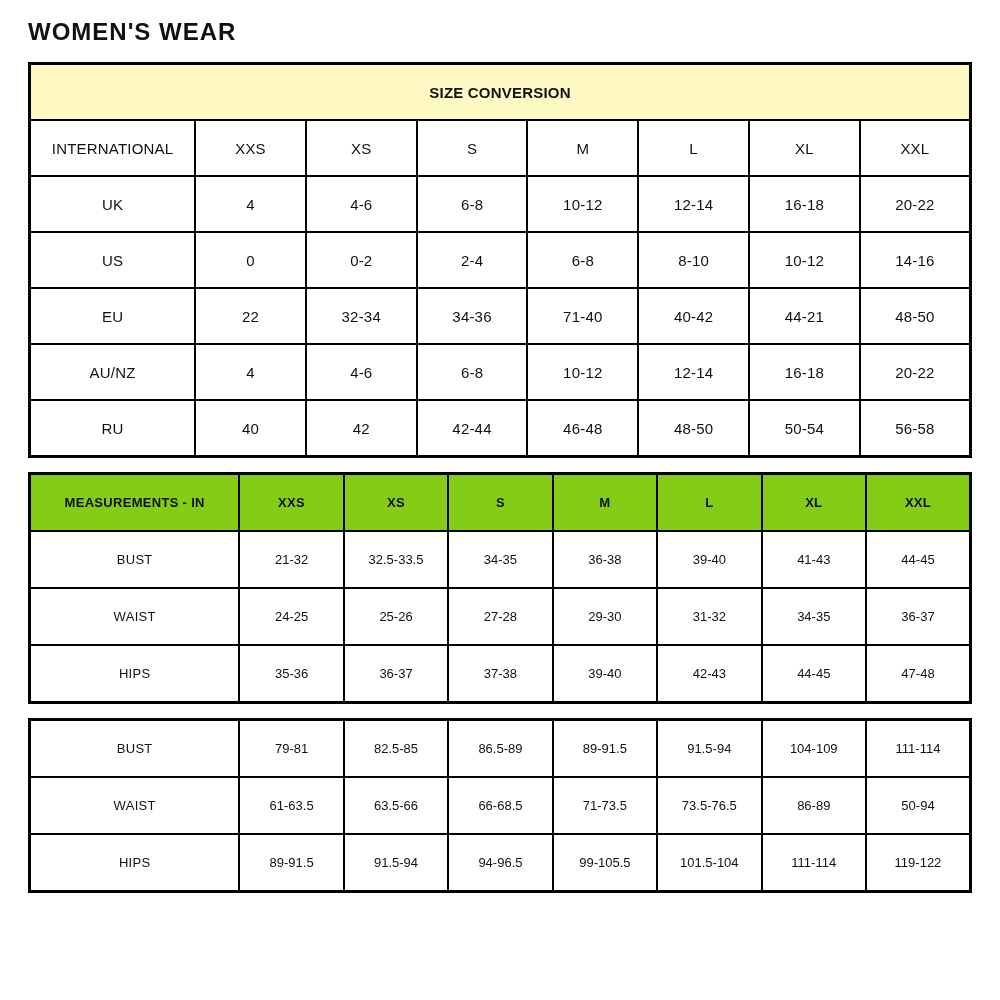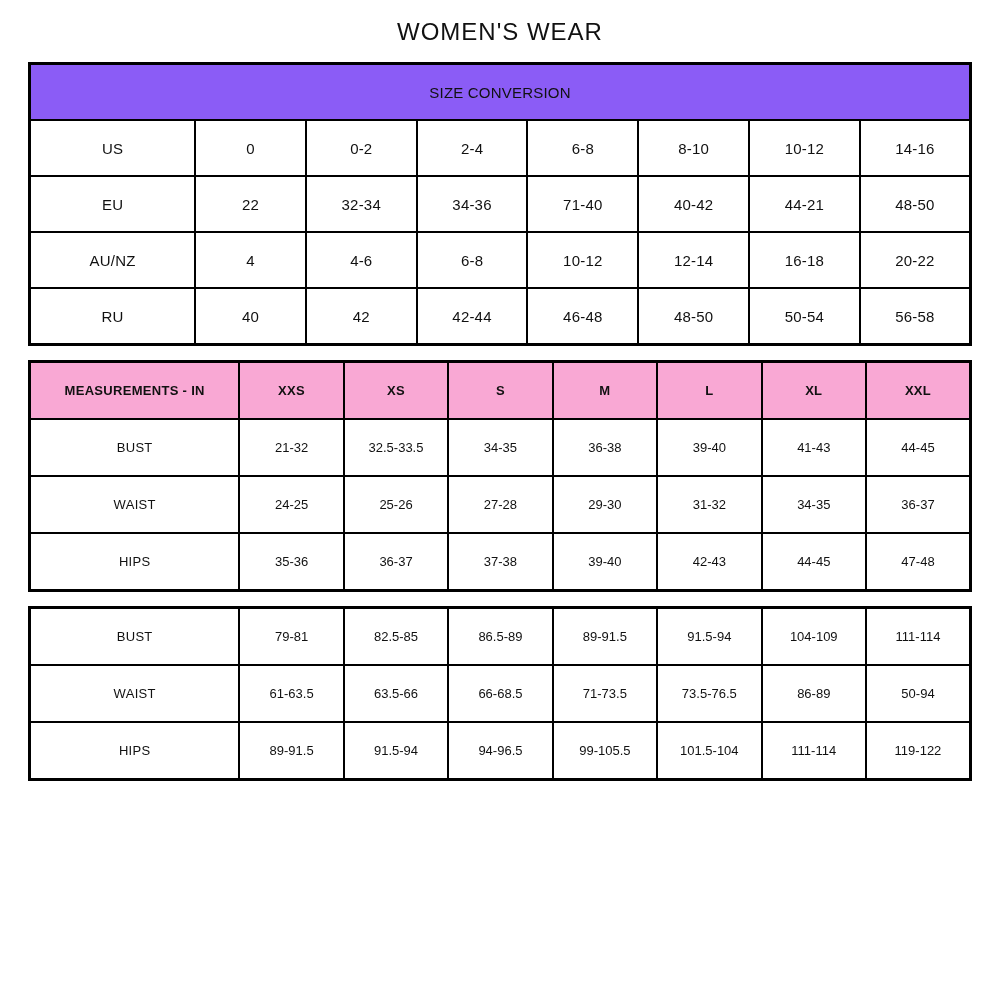--- a/index.html
+++ b/index.html
@@ -1,23 +1,23 @@
 <!DOCTYPE html>
 <html><head>
 <meta charset="utf-8">
 <style>
   html,body{margin:0;padding:0;background:#ffffff;}
   body{width:1000px;height:1000px;font-family:"Liberation Sans",sans-serif;color:#111;}
   .page{padding:14px 28px 10px 28px;}
-  .page-title{text-align:center;font-size:24px;font-weight:400;letter-spacing:1px;margin:4px 0 16px 0;color:#111;}
+  .page-title{text-align:left;font-size:24px;font-weight:700;letter-spacing:1px;margin:4px 0 16px 0;color:#111;}
   table{width:100%;border-collapse:collapse;border:3px solid #000;table-layout:fixed;margin:0 0 14px 0;}
   td,th{border:2px solid #000;text-align:center;vertical-align:middle;padding:0 2px;overflow:hidden;}
-  .span-header td{background:#8b5cf6;font-weight:400;font-size:15px;letter-spacing:.5px;height:50px;}
+  .span-header td{background:#fef9c3;font-weight:700;font-size:15px;letter-spacing:.5px;height:50px;}
   .col-header td{background:#ffffff;font-size:15px;font-weight:400;height:52px;letter-spacing:.3px;}
-  .meas-header td{background:#f9a8d4;font-weight:700;font-size:15px;height:50px;letter-spacing:.3px;}
+  .meas-header td{background:#84cc16;font-weight:700;font-size:15px;height:50px;letter-spacing:.3px;}
   .t1 tbody td{height:54px;font-size:15px;letter-spacing:.2px;}
   .tm tbody td{height:55px;font-size:13px;}
   .tm tbody td.rowlabel{font-size:13px;letter-spacing:.3px;}
   col.lab1{width:17.6%;}
   col.sz1{width:11.77%;}
   col.lab2{width:22.3%;}
   col.sz2{width:11.1%;}
 </style>
 </head>
 <body>
@@ -33,20 +33,40 @@
         <col class="sz1">
         <col class="sz1">
         <col class="sz1">
         <col class="sz1">
         <col class="sz1">
         <col class="sz1">
       </colgroup>
     <tbody>
       <tr class="span-header">
         <td colspan="8">SIZE CONVERSION</td>
+      </tr>
+      <tr class="col-header">
+        <td>INTERNATIONAL</td>
+        <td>XXS</td>
+        <td>XS</td>
+        <td>S</td>
+        <td>M</td>
+        <td>L</td>
+        <td>XL</td>
+        <td>XXL</td>
+      </tr>
+      <tr>
+        <td>UK</td>
+        <td>4</td>
+        <td>4-6</td>
+        <td>6-8</td>
+        <td>10-12</td>
+        <td>12-14</td>
+        <td>16-18</td>
+        <td>20-22</td>
       </tr>
       <tr>
         <td>US</td>
         <td>0</td>
         <td>0-2</td>
         <td>2-4</td>
         <td>6-8</td>
         <td>8-10</td>
         <td>10-12</td>
         <td>14-16</td>

